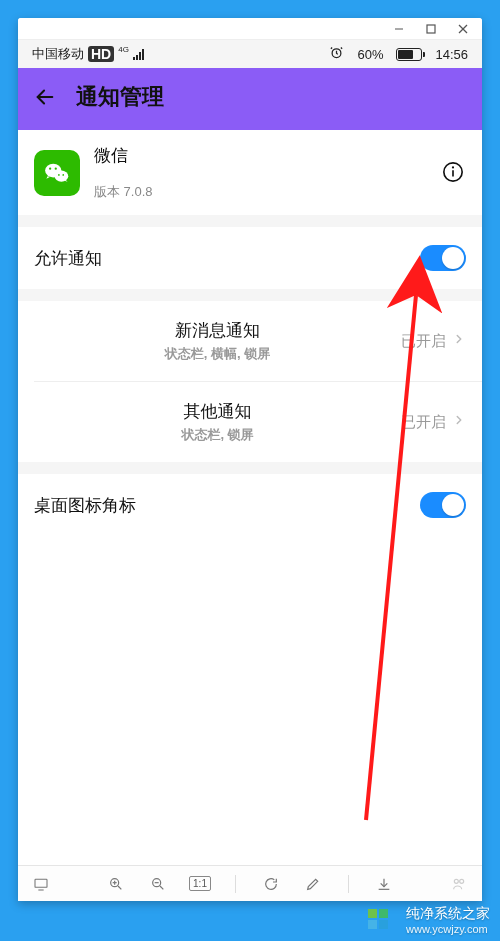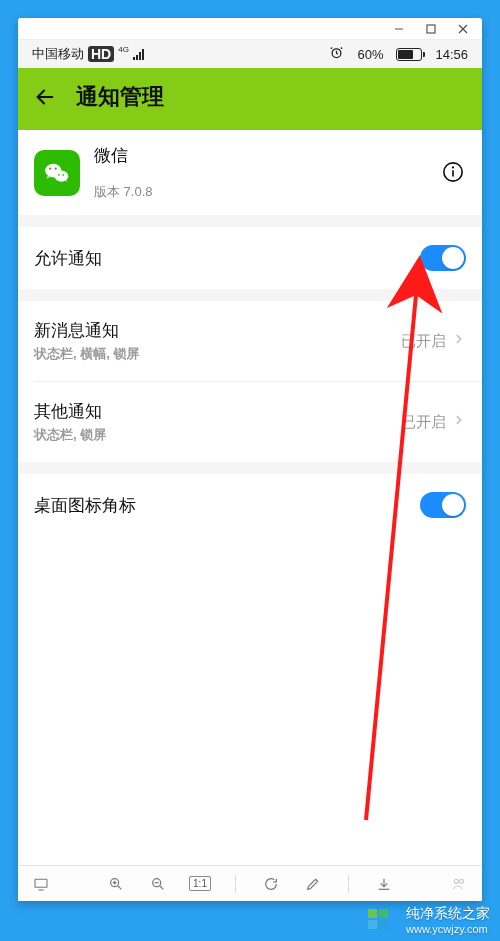--- a/index.html
+++ b/index.html
@@ -24,21 +24,21 @@
     justify-content: flex-end;
     gap: 14px;
     padding: 0 10px;
     border-bottom: 1px solid #eee;
   }
   .win-btn { width: 18px; height: 18px; display: flex; align-items: center; justify-content: center; font-size: 12px; color: #666; }
   .win-btn svg { width: 10px; height: 10px; }
 
   .phone-area {
     flex: 1;
-    background: #84cc16;
+    background: #8b5cf6;
     position: relative;
     display: flex;
     flex-direction: column;
   }
 
   .status-bar {
     height: 28px;
     display: flex;
     align-items: center;
     justify-content: space-between;
@@ -103,21 +103,21 @@
     position: relative;
   }
   .row .left { flex: 1; }
   .row .title { font-size: 17px; color: #111; }
   .row .sub { font-size: 13px; color: #999; margin-top: 3px; font-weight: bold; }
   .row .right { display: flex; align-items: center; gap: 6px; }
   .value-text { font-size: 15px; color: #999; }
   .chevron svg { width: 14px; height: 14px; }
 
   .group-divider { height: 1px; background: #eee; margin-left: 16px; margin-right: 0; }
-  .group { background:#fff; }
+  .group { background:#fff;text-align:center; }
 
   .toggle {
     width: 46px; height: 26px; border-radius: 13px; position: relative;
     background: #ddd; transition: background .15s;
   }
   .toggle[data-on="true"] { background: #1a8cff; }
   .toggle .knob {
     position: absolute; top: 2px; width: 22px; height: 22px; border-radius: 50%; background: #fff;
     left: 2px; transition: left .15s;
     box-shadow: 0 1px 2px rgba(0,0,0,0.2);

